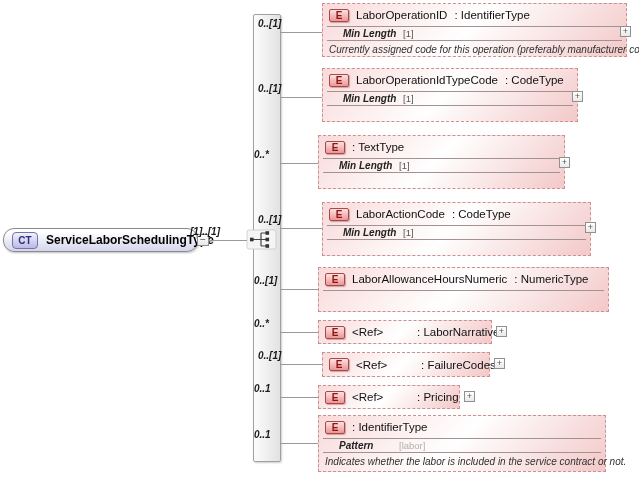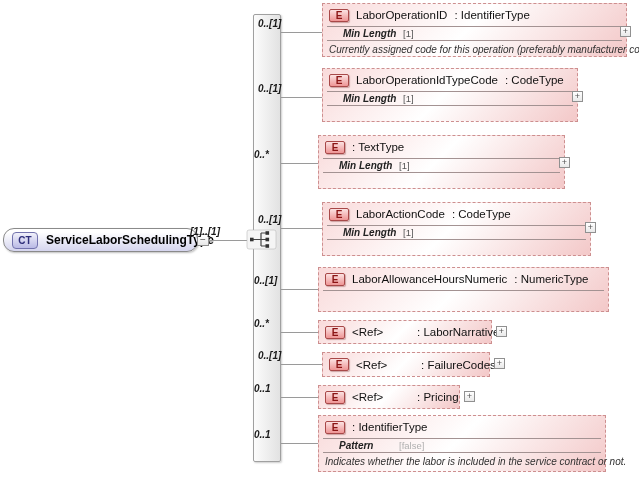--- a/index.html
+++ b/index.html
@@ -189,19 +189,19 @@
       <div class="hline" style="left: 281px; top: 443px; width: 37px;"></div>
       <div class="card" style="left: 254px; top: 429px;">0..1</div>
       <div class="el-box" style="left: 318px; top: 415px; width: 288px; height: 57px;">
     <div class="el-title">
       <span class="badge-e">E</span>
       <span class="el-type">: IdentifierType</span>
     </div>
     <div class="el-hr el-hr1"></div>
     <div class="el-facet">
       <span class="facet-label">Pattern</span>
-      <span class="facet-value muted">[false]</span>
+      <span class="facet-value muted">[labor]</span>
     </div>
     <div class="el-hr el-hr2"></div>
     <div class="el-desc">Indicates whether the labor is included in the service contract or not.</div>
   </div>
     </div>
 </div>
 
 </body></html>

